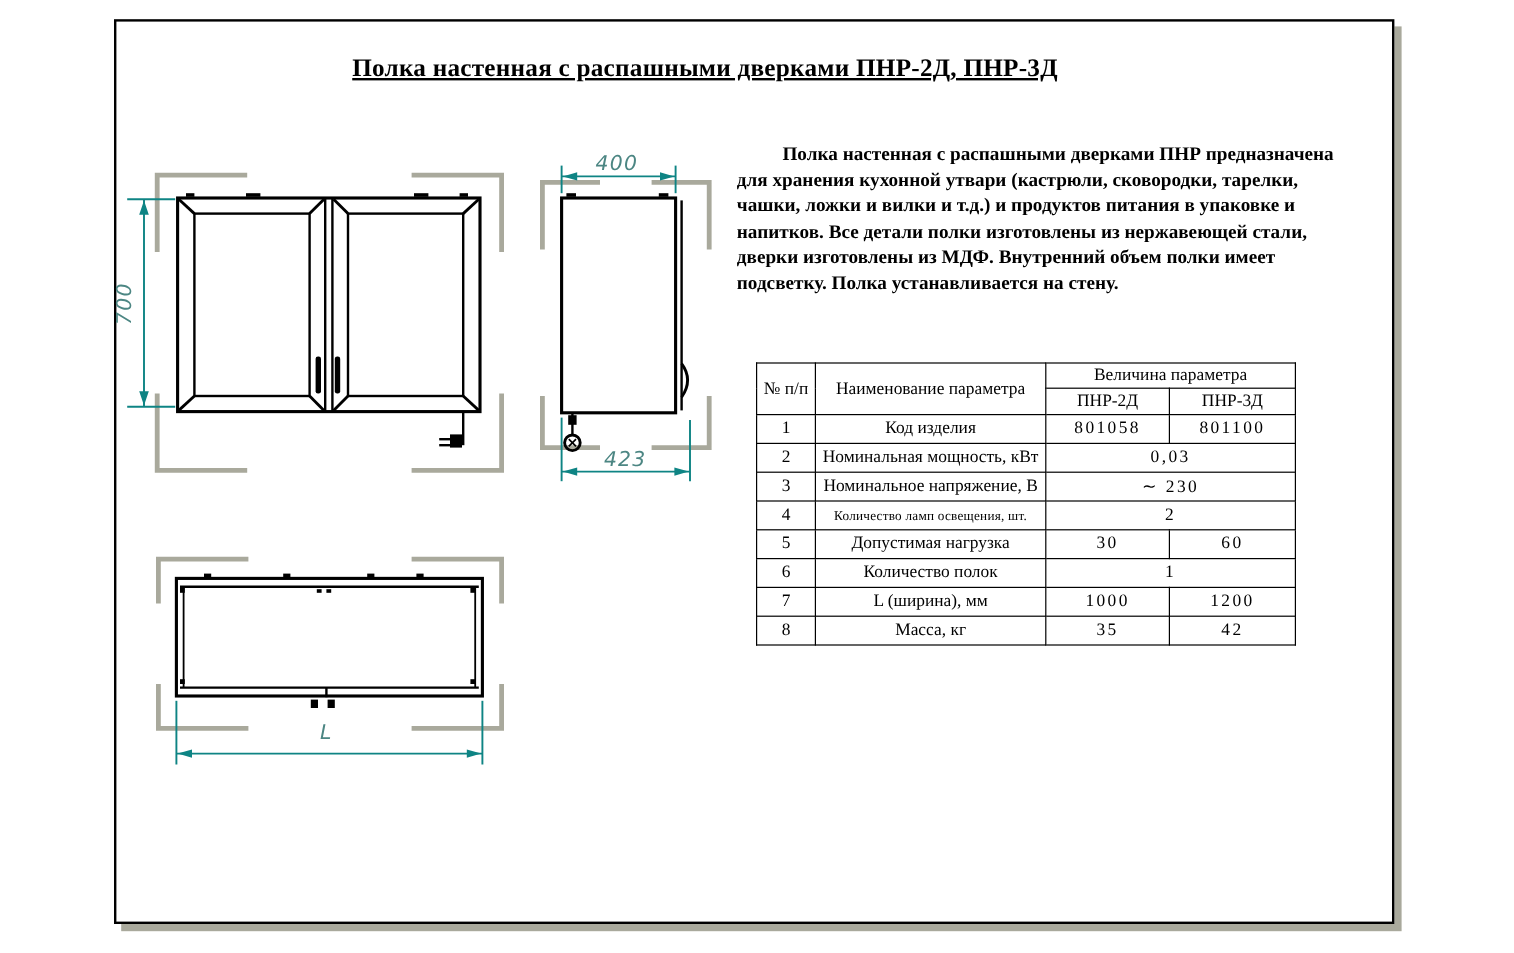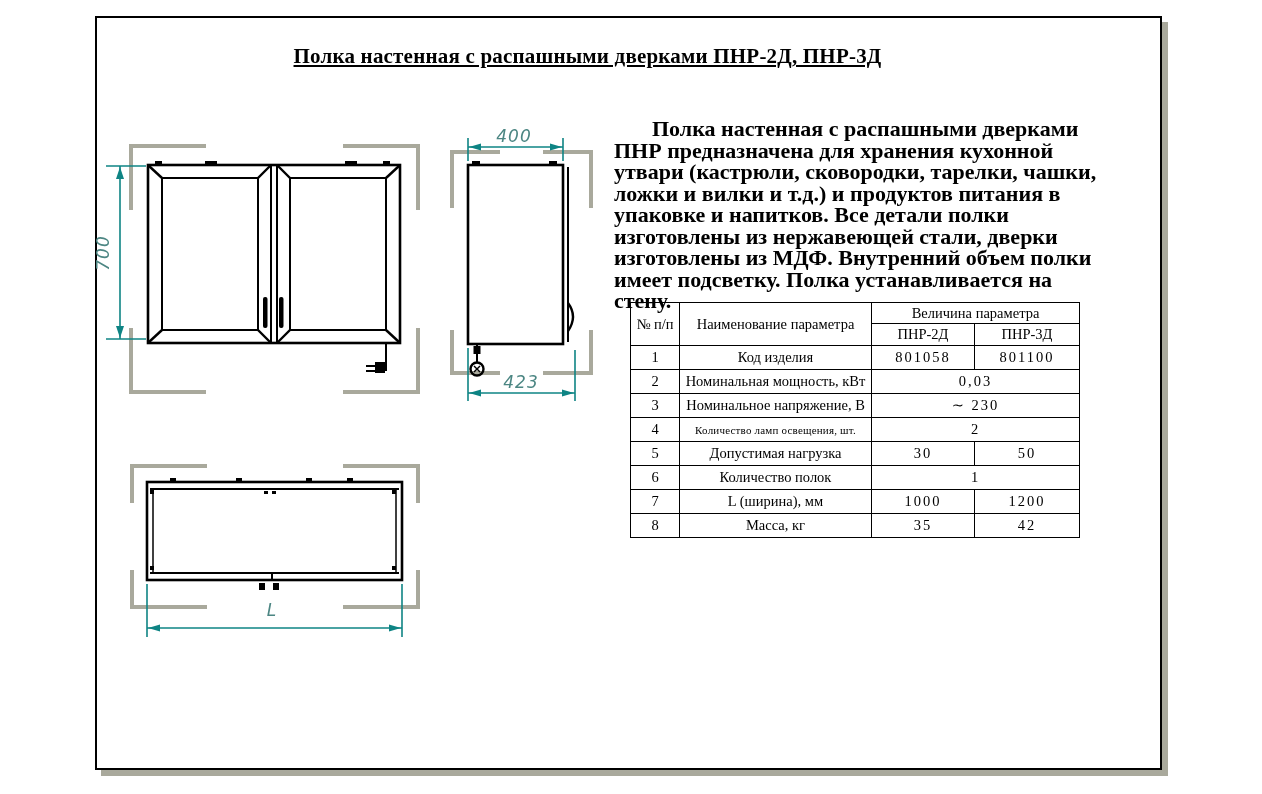--- a/index.html
+++ b/index.html
@@ -8,21 +8,21 @@
 
   .page{position:absolute;left:95px;top:16px;width:1063px;height:750px;
         background:#fff;border:2px solid #000;
         box-shadow:6px 6px 0 0 #a9a99c;}
 
   .doc-title{position:absolute;left:95px;top:44px;width:985px;
              text-align:center;font-size:21px;font-weight:bold;
              text-decoration:underline;letter-spacing:.2px;}
 
   .description{position:absolute;left:614px;top:118px;width:500px;
-               font-size:22px;font-weight:bold;line-height:21.5px;
+               font-size:16px;font-weight:bold;line-height:21.5px;
                text-indent:38px;text-align:left;}
 
   table.spec{position:absolute;left:630px;top:302px;
              border-collapse:collapse;table-layout:fixed;width:449px;
              font-size:14.5px;}
   table.spec th, table.spec td{border:1px solid #000;padding:0 2px;
              text-align:center;font-weight:normal;vertical-align:middle;
              overflow:hidden;white-space:nowrap;}
   table.spec tr.hdr1 th{height:20px;}
   table.spec tr.hdr2 th{height:21px;text-align:center;}
@@ -219,21 +219,21 @@
     </tr>
     <tr>
       <td>4</td>
       <td class="name small">Количество ламп освещения, шт.</td>
       <td class="val" colspan="2">2</td>
     </tr>
     <tr>
       <td>5</td>
       <td class="name">Допустимая нагрузка</td>
       <td class="val">30</td>
-      <td class="val">50</td>
+      <td class="val">60</td>
     </tr>
     <tr>
       <td>6</td>
       <td class="name">Количество полок</td>
       <td class="val" colspan="2">1</td>
     </tr>
     <tr>
       <td>7</td>
       <td class="name">L (ширина), мм</td>
       <td class="val">1000</td>

